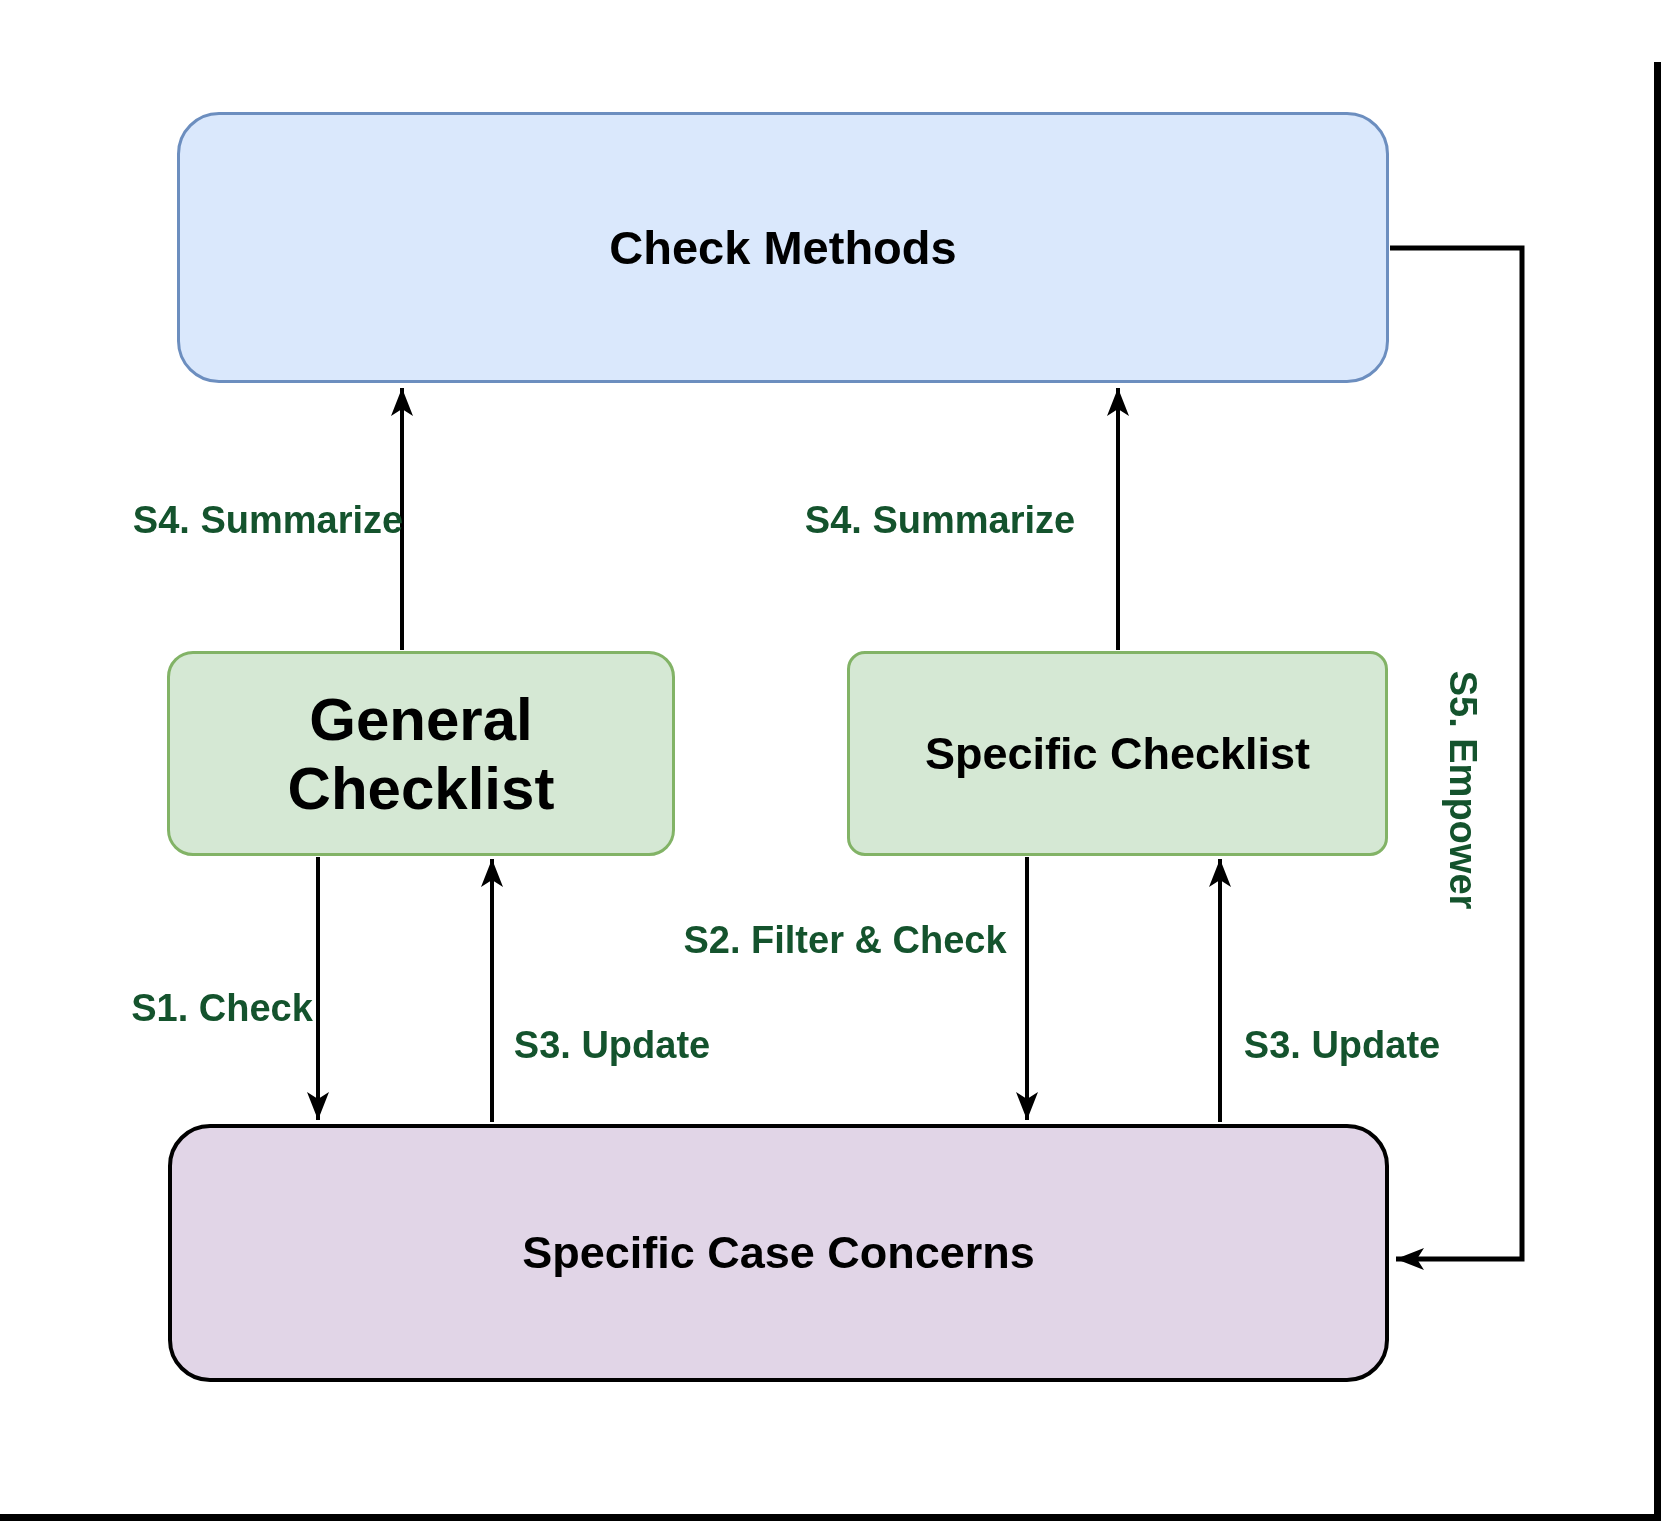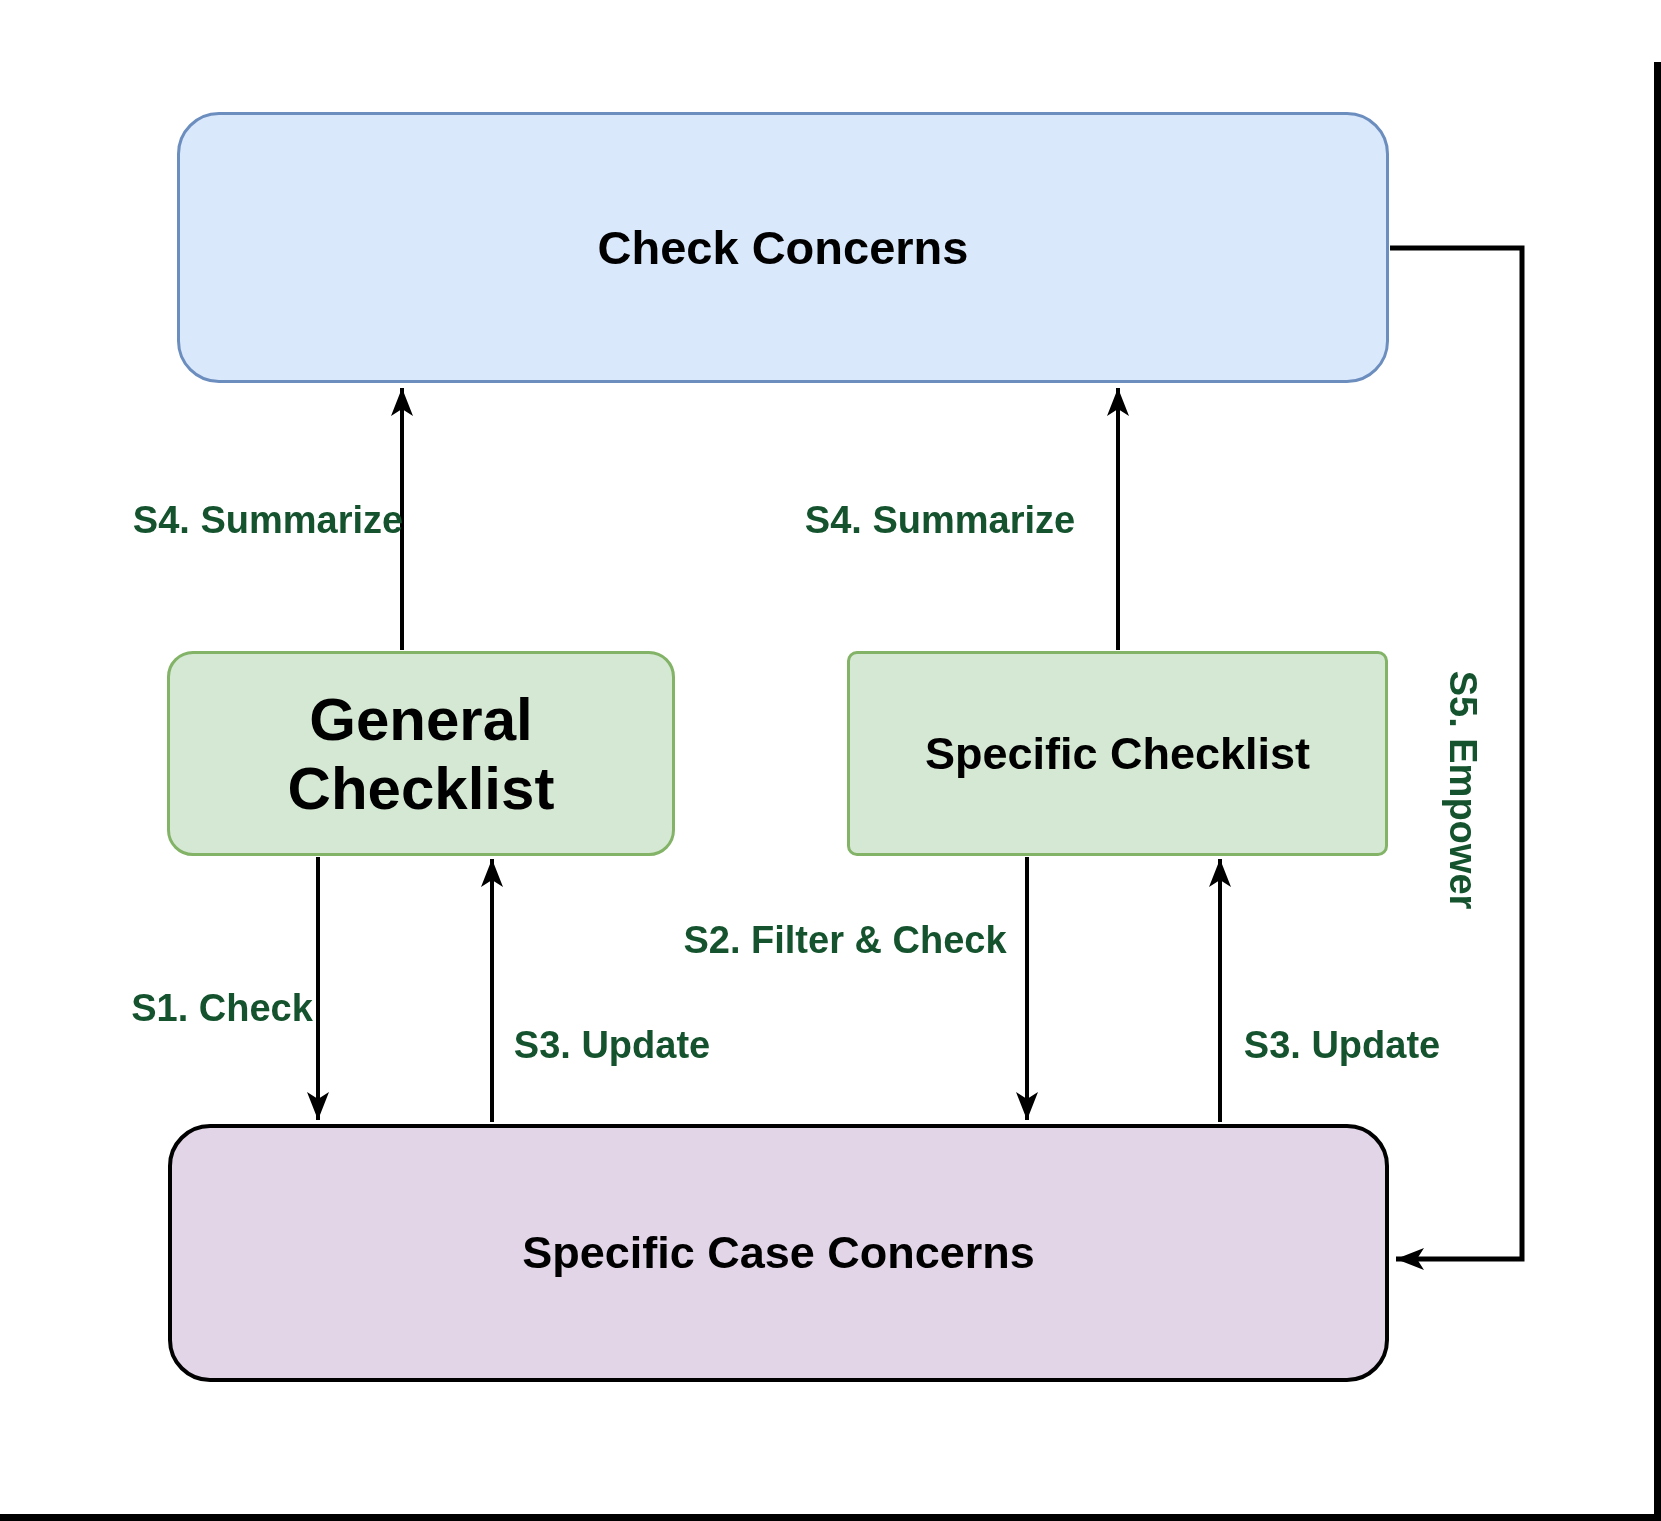--- a/index.html
+++ b/index.html
@@ -45,21 +45,21 @@
     left: 167px; top: 651px; width: 508px; height: 205px;
     background: #d5e8d4;
     border: 3px solid #82b366;
     border-radius: 26px;
     font-size: 60px;
   }
   .node-specific-checklist {
     left: 847px; top: 651px; width: 541px; height: 205px;
     background: #d5e8d4;
     border: 3px solid #82b366;
-    border-radius: 10px;
+    border-radius: 18px;
     font-size: 45px;
   }
   .node-specific-case-concerns {
     left: 168px; top: 1124px; width: 1221px; height: 258px;
     background: #e1d5e7;
     border: 4px solid #000000;
     border-radius: 42px;
     font-size: 45px;
   }
   .edge-label {
@@ -107,21 +107,21 @@
     <line x1="402" y1="650" x2="402" y2="388" stroke="#000000" stroke-width="4" marker-end="url(#arrowhead)"></line>
     <line x1="1118" y1="650" x2="1118" y2="388" stroke="#000000" stroke-width="4" marker-end="url(#arrowhead)"></line>
     <line x1="318" y1="857" x2="318" y2="1120" stroke="#000000" stroke-width="4" marker-end="url(#arrowhead)"></line>
     <line x1="492" y1="1122" x2="492" y2="859" stroke="#000000" stroke-width="4" marker-end="url(#arrowhead)"></line>
     <line x1="1027" y1="857" x2="1027" y2="1120" stroke="#000000" stroke-width="4" marker-end="url(#arrowhead)"></line>
     <line x1="1220" y1="1122" x2="1220" y2="859" stroke="#000000" stroke-width="4" marker-end="url(#arrowhead)"></line>
     <polyline points="1390,248 1522,248 1522,1259 1396,1259" fill="none" stroke="#000000" stroke-width="5" marker-end="url(#arrowhead)"></polyline>
   </svg>
 
   <div class="node node-check-methods">
-    <span>Check Concerns</span>
+    <span>Check Methods</span>
   </div>
 
   <div class="node node-general-checklist">
     <span>General Checklist</span>
   </div>
 
   <div class="node node-specific-checklist">
     <span>Specific Checklist</span>
   </div>
 

